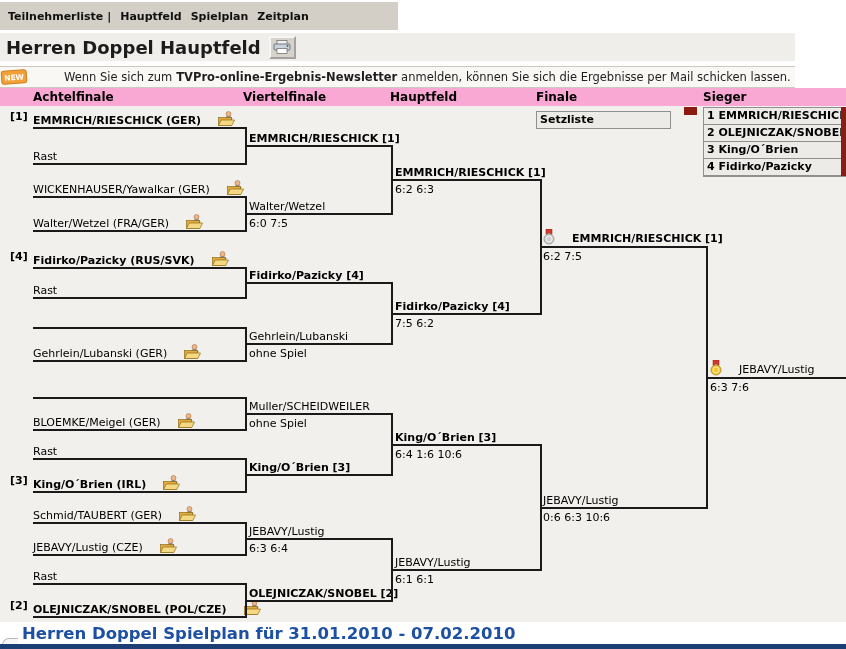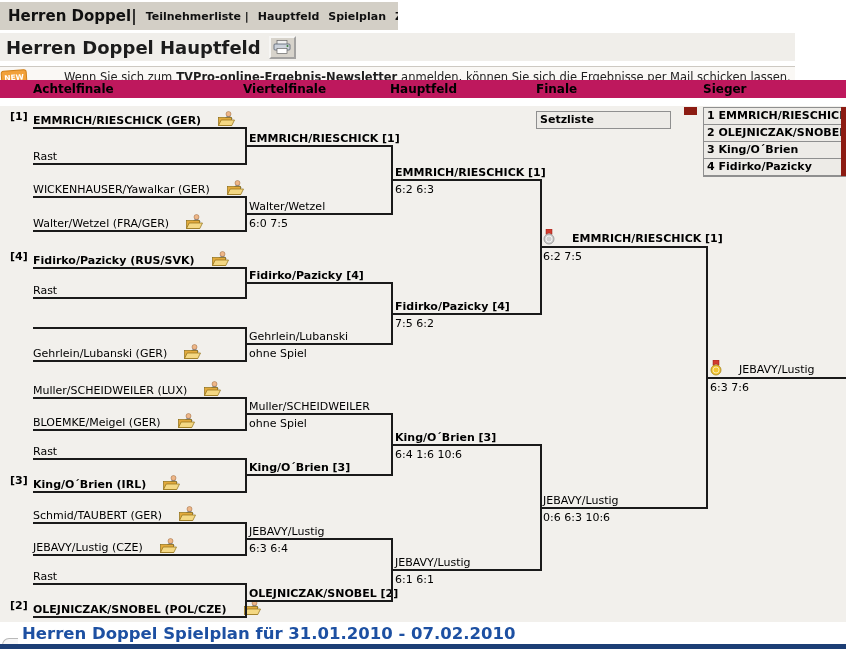--- a/index.html
+++ b/index.html
@@ -11,21 +11,21 @@
   .tab{font-size:11px;font-weight:bold;color:#101010;cursor:pointer}
   
   #phead{position:absolute;left:0;top:33px;width:795px;height:28px;background:#f0eeea;display:flex;align-items:center;gap:8px;padding-left:6px}
   #ptitle{font-size:18px;font-weight:bold;color:#1c1c1c}
   #printbtn{width:27px;height:23px;background:#d7d3cb;border:2px outset #f7f6f4;display:flex;align-items:center;justify-content:center;cursor:pointer}
   
   #notice{position:absolute;left:0;top:66px;width:795px;height:22px;background:#faf8f5;border-top:1px solid #cdc9c2;border-bottom:1px solid #cdc9c2;display:flex;align-items:center;padding-left:64px;font-size:11.5px;color:#1e1e1e;white-space:nowrap}
   #notice b{margin:0 4px;cursor:pointer}
   #newbadge{position:absolute;left:1px;top:3px;width:26px;height:14px;background:#f2a13a;border:1px solid #d07f17;color:#fff;font-size:7.5px;font-weight:bold;display:flex;align-items:center;justify-content:center;border-radius:3px;transform:rotate(-4deg)}
   
-  #colhdr{position:absolute;left:0;top:80px;width:846px;height:18px;background:#be185d}
+  #colhdr{position:absolute;left:0;top:88px;width:846px;height:18px;background:#f9a8d4}
   .hdr{position:absolute;top:2px;font-weight:bold;font-size:12px;color:#000}
   
   #bracketbg{position:absolute;left:0;top:106px;width:846px;height:516px;background:#f2f0ec}
   .line{position:absolute;height:2px;background:#1a1a1a}
   .vline{position:absolute;width:2px;background:#1a1a1a}
   .team{position:absolute;display:flex;align-items:flex-end;gap:17px;height:16px;white-space:nowrap}
   .team span{line-height:13px}
   .b{font-weight:bold}
   .score{position:absolute;line-height:13px;white-space:nowrap}
   .seedlbl{position:absolute;font-weight:bold}
@@ -66,21 +66,20 @@
       <rect x="1" y="4" width="16" height="6" rx="1" fill="#ccd2db" stroke="#55606e" stroke-width="0.8"></rect>
       <circle cx="14.5" cy="6" r="1" fill="#3a7a3a"></circle>
       <rect x="4" y="8.5" width="10" height="5" fill="#ffffff" stroke="#666666" stroke-width="0.7"></rect>
     </g>
   </defs>
 </svg>
 
 <div id="stage">
 
   <div id="tabbar">
-    <span id="tabtitle">Herren Doppel|</span>
     <span class="tab">Teilnehmerliste |</span>
     <span class="tab">Hauptfeld</span>
     <span class="tab">Spielplan</span>
     <span class="tab">Zeitplan</span>
   </div>
 
   <div id="phead">
     <span id="ptitle">Herren Doppel Hauptfeld</span>
     <span id="printbtn">
         <svg width="18" height="14">
@@ -144,26 +143,20 @@
       <span class="b">Fidirko/Pazicky (RUS/SVK)</span>
       <svg class="pic">
         <use href="#i-player"></use>
       </svg>
     </div>
   <div class="team" style="left:33px;top:281px">
       <span>Rast</span>
     </div>
   <div class="team" style="left:33px;top:344px">
       <span>Gehrlein/Lubanski (GER)</span>
-      <svg class="pic">
-        <use href="#i-player"></use>
-      </svg>
-    </div>
-  <div class="team" style="left:33px;top:381px">
-      <span>Muller/SCHEIDWEILER (LUX)</span>
       <svg class="pic">
         <use href="#i-player"></use>
       </svg>
     </div>
   <div class="team" style="left:33px;top:413px">
       <span>BLOEMKE/Meigel (GER)</span>
       <svg class="pic">
         <use href="#i-player"></use>
       </svg>
     </div>

